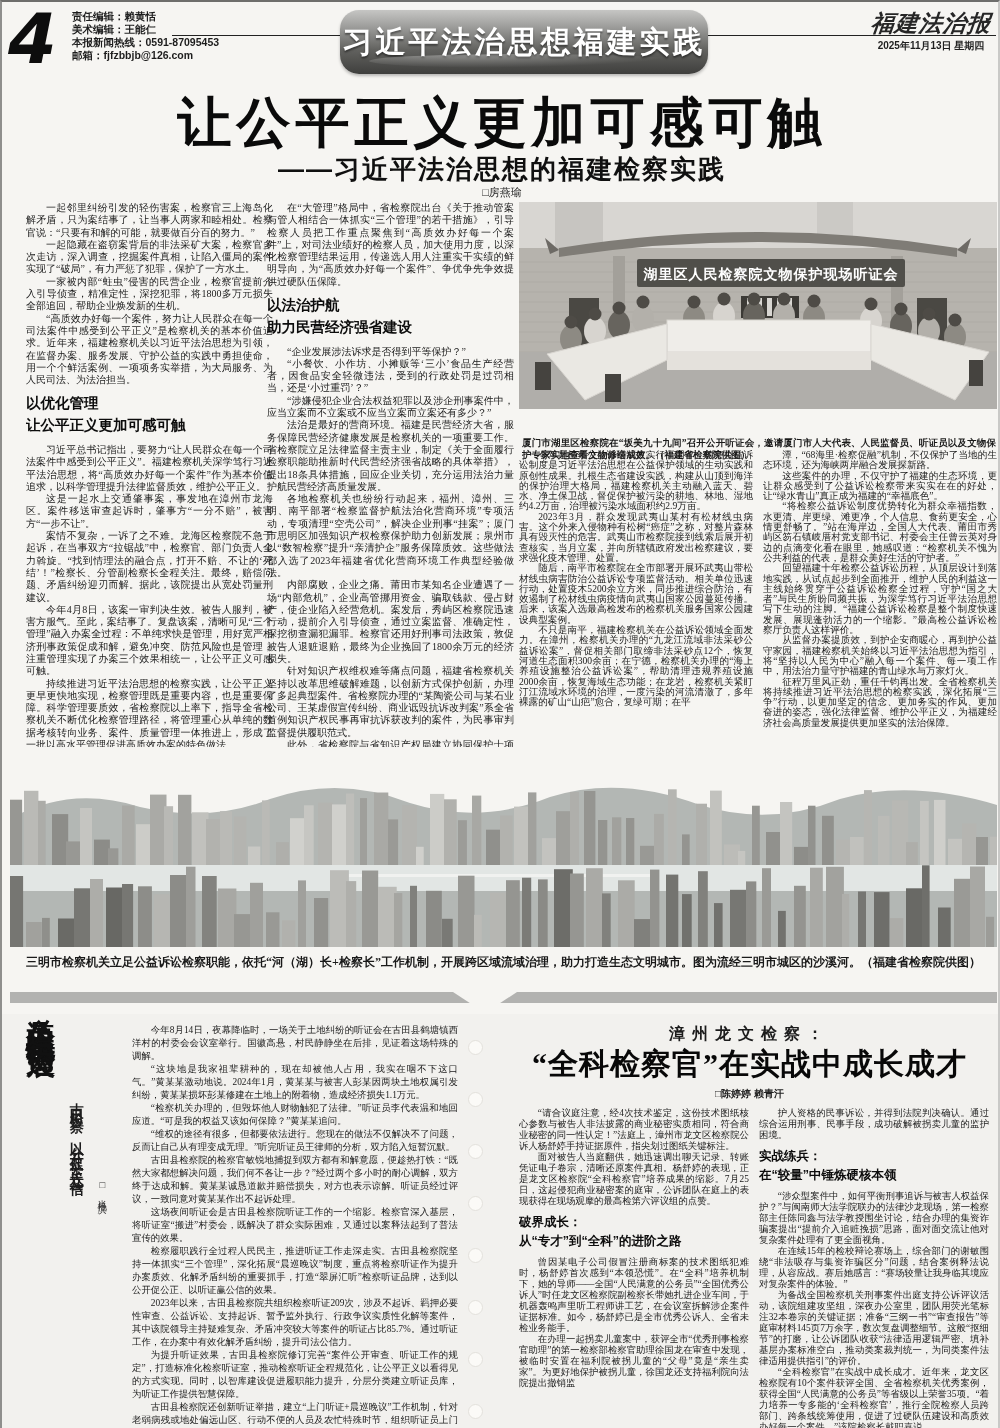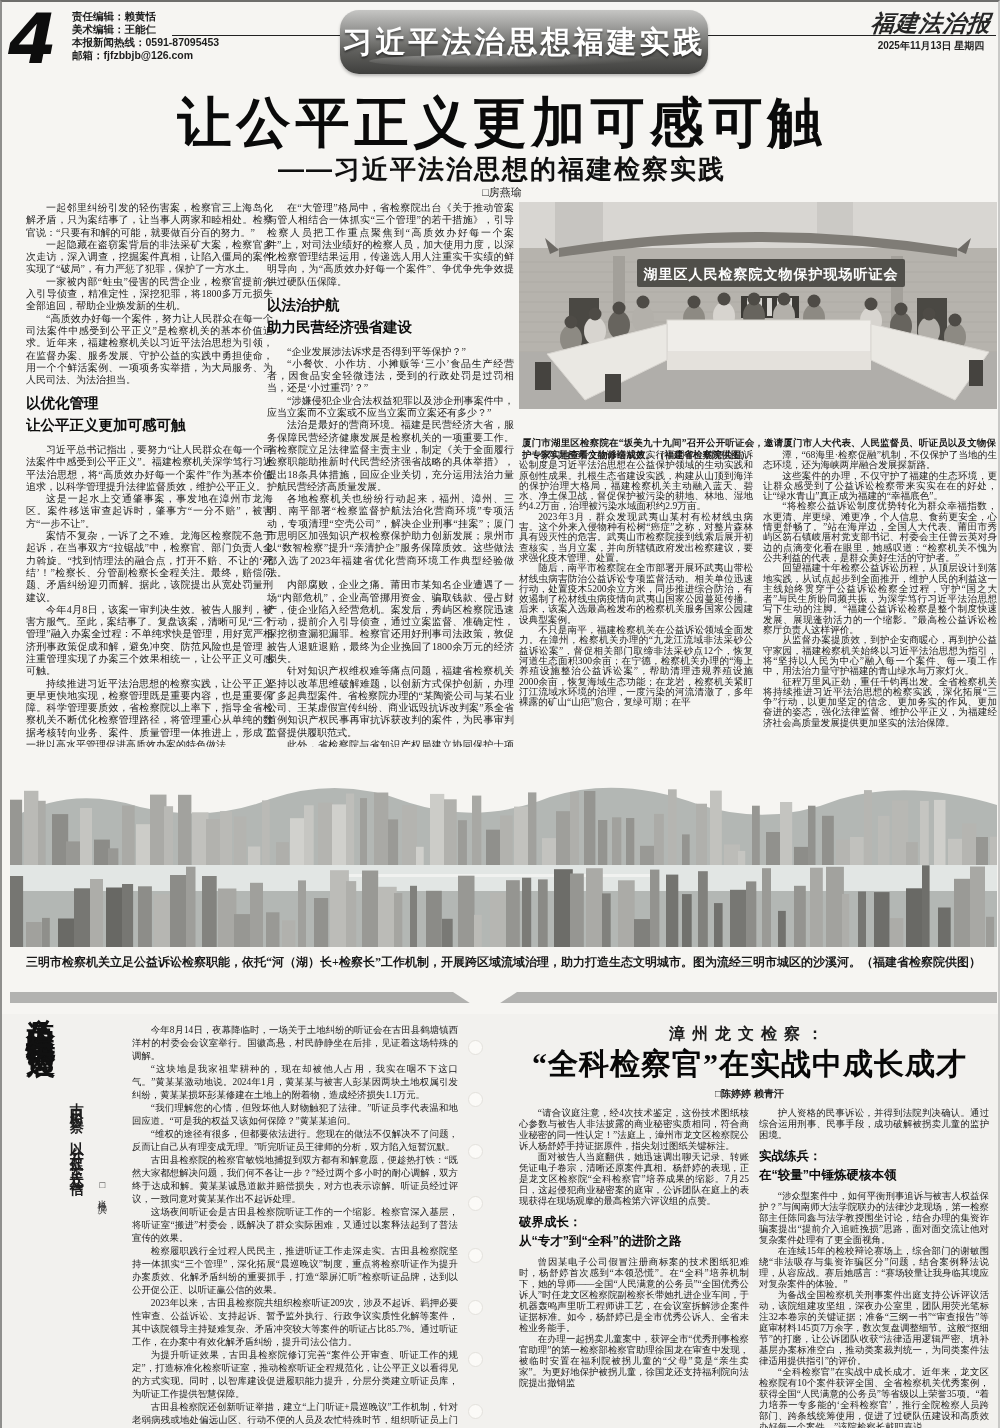--- a/index.html
+++ b/index.html
@@ -386,21 +386,21 @@
 
   <div class="abs vtitle-wrap">
     <div class="vtitle">『晨巡』访民情 『晚议』定公道</div>
     <div class="vkicker">古田检察：以公开促公正立公信</div>
     <div class="vbyline">□肖艳滨</div>
   </div>
   <div class="abs body-col fs-bl" style="left:130px;top:1022px;width:326px;height:400px;">
     <div>
         <p>今年8月14日，夜幕降临时，一场关于土地纠纷的听证会在古田县鹤塘镇西洋村的村委会会议室举行。国徽高悬，村民静静坐在后排，见证着这场特殊的调解。</p>
         <p>“这块地是我家祖辈耕种的，现在却被他人占用，我实在咽不下这口气。”黄某某激动地说。2024年1月，黄某某与被害人彭某因两块土地权属引发纠纷，黄某某损坏彭某修建在土地上的附着物，造成经济损失1.1万元。</p>
-        <p>“我们理解您的心情，但毁坏他人财物触犯了法律。”听证员李代表温和地回应道。“可是我的权益又该如何保障？”黄某某追问。</p>
+        <p>“检察机关办理的，但毁坏他人财物触犯了法律。”听证员李代表温和地回应道。“可是我的权益又该如何保障？”黄某某追问。</p>
         <p>“维权的途径有很多，但都要依法进行。您现在的做法不仅解决不了问题，反而让自己从有理变成无理。”听完听证员王律师的分析，双方陷入短暂沉默。</p>
         <p>古田县检察院的检察官敏锐地捕捉到双方都有和解意愿，便趁热打铁：“既然大家都想解决问题，我们何不各让一步？”经过两个多小时的耐心调解，双方终于达成和解。黄某某诚恳道歉并赔偿损失，对方也表示谅解。听证员经过评议，一致同意对黄某某作出不起诉处理。</p>
         <p>这场夜间听证会是古田县检察院听证工作的一个缩影。检察官深入基层，将听证室“搬进”村委会，既解决了群众实际困难，又通过以案释法起到了普法宣传的效果。</p>
         <p>检察履职践行全过程人民民主，推进听证工作走深走实。古田县检察院坚持一体抓实“三个管理”，深化拓展“晨巡晚议”制度，重点将检察听证作为提升办案质效、化解矛盾纠纷的重要抓手，打造“翠屏汇听”检察听证品牌，达到以公开促公正、以听证赢公信的效果。</p>
         <p>2023年以来，古田县检察院共组织检察听证209次，涉及不起诉、羁押必要性审查、公益诉讼、支持起诉、暂予监外执行、行政争议实质性化解等案件，其中该院领导主持疑难复杂、矛盾冲突较大等案件的听证占比85.7%。通过听证工作，在办案中有效化解矛盾纠纷，提升司法公信力。</p>
         <p>为提升听证效果，古田县检察院修订完善“案件公开审查、听证工作的规定”，打造标准化检察听证室，推动检察听证全程规范化，让公平正义以看得见的方式实现。同时，以智库建设促进履职能力提升，分层分类建立听证员库，为听证工作提供智慧保障。</p>
         <p>古田县检察院还创新听证举措，建立“上门听证+晨巡晚议”工作机制，针对老弱病残或地处偏远山区、行动不便的人员及农忙特殊时节，组织听证员上门听证，利用晚饭后清闲时间在村委会、社区召开听证会，以话家常的方式化解矛盾和普法宣传，做到“晨巡”访民情，“晚议”定公道。</p>
         <p>检察蓝穿梭在乡村夜色中，传递的是司法为民的赤诚忠心，照亮的是法治中国的基层实践之路。“我们将持续严格落实检察听证制度，主动接受社会各界监督，不断强化检察监督质效，努力让人民群众在每一个司法案件中感受到公平正义。”该院检察长陈厅表示。</p>
       </div>
   </div>

